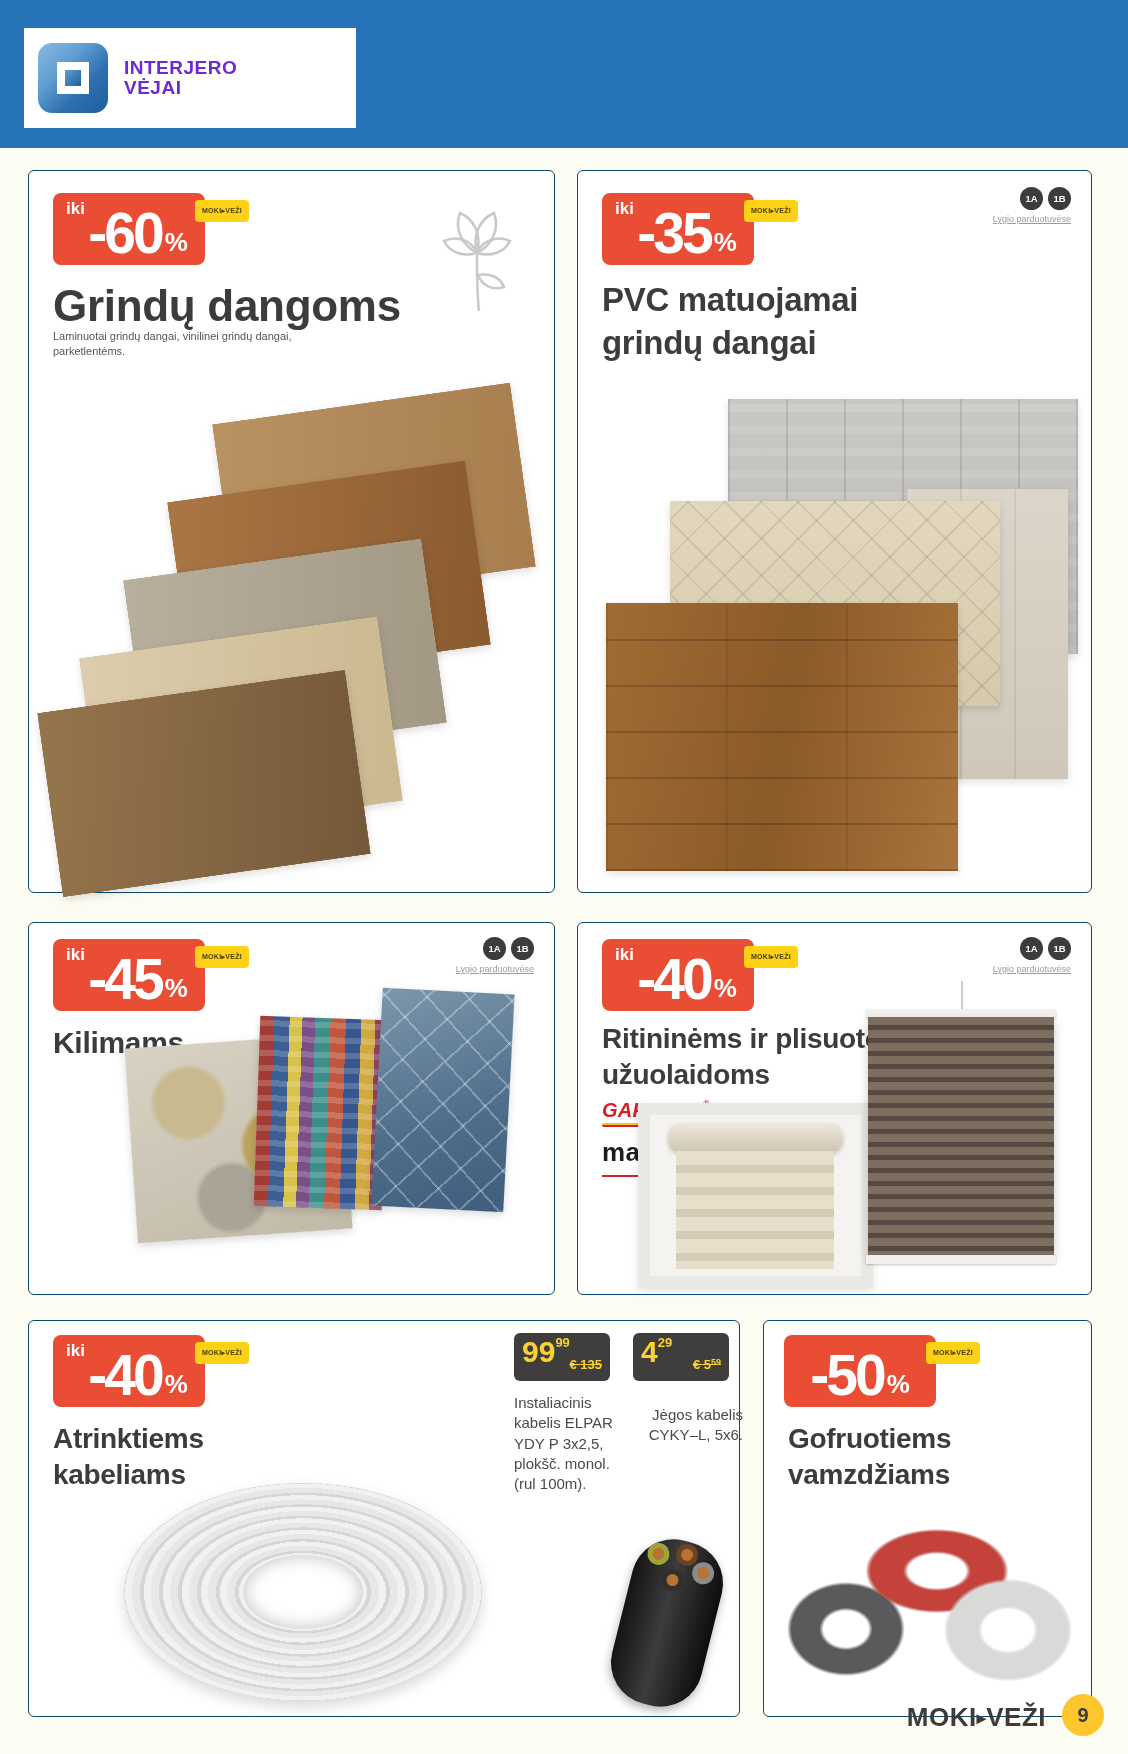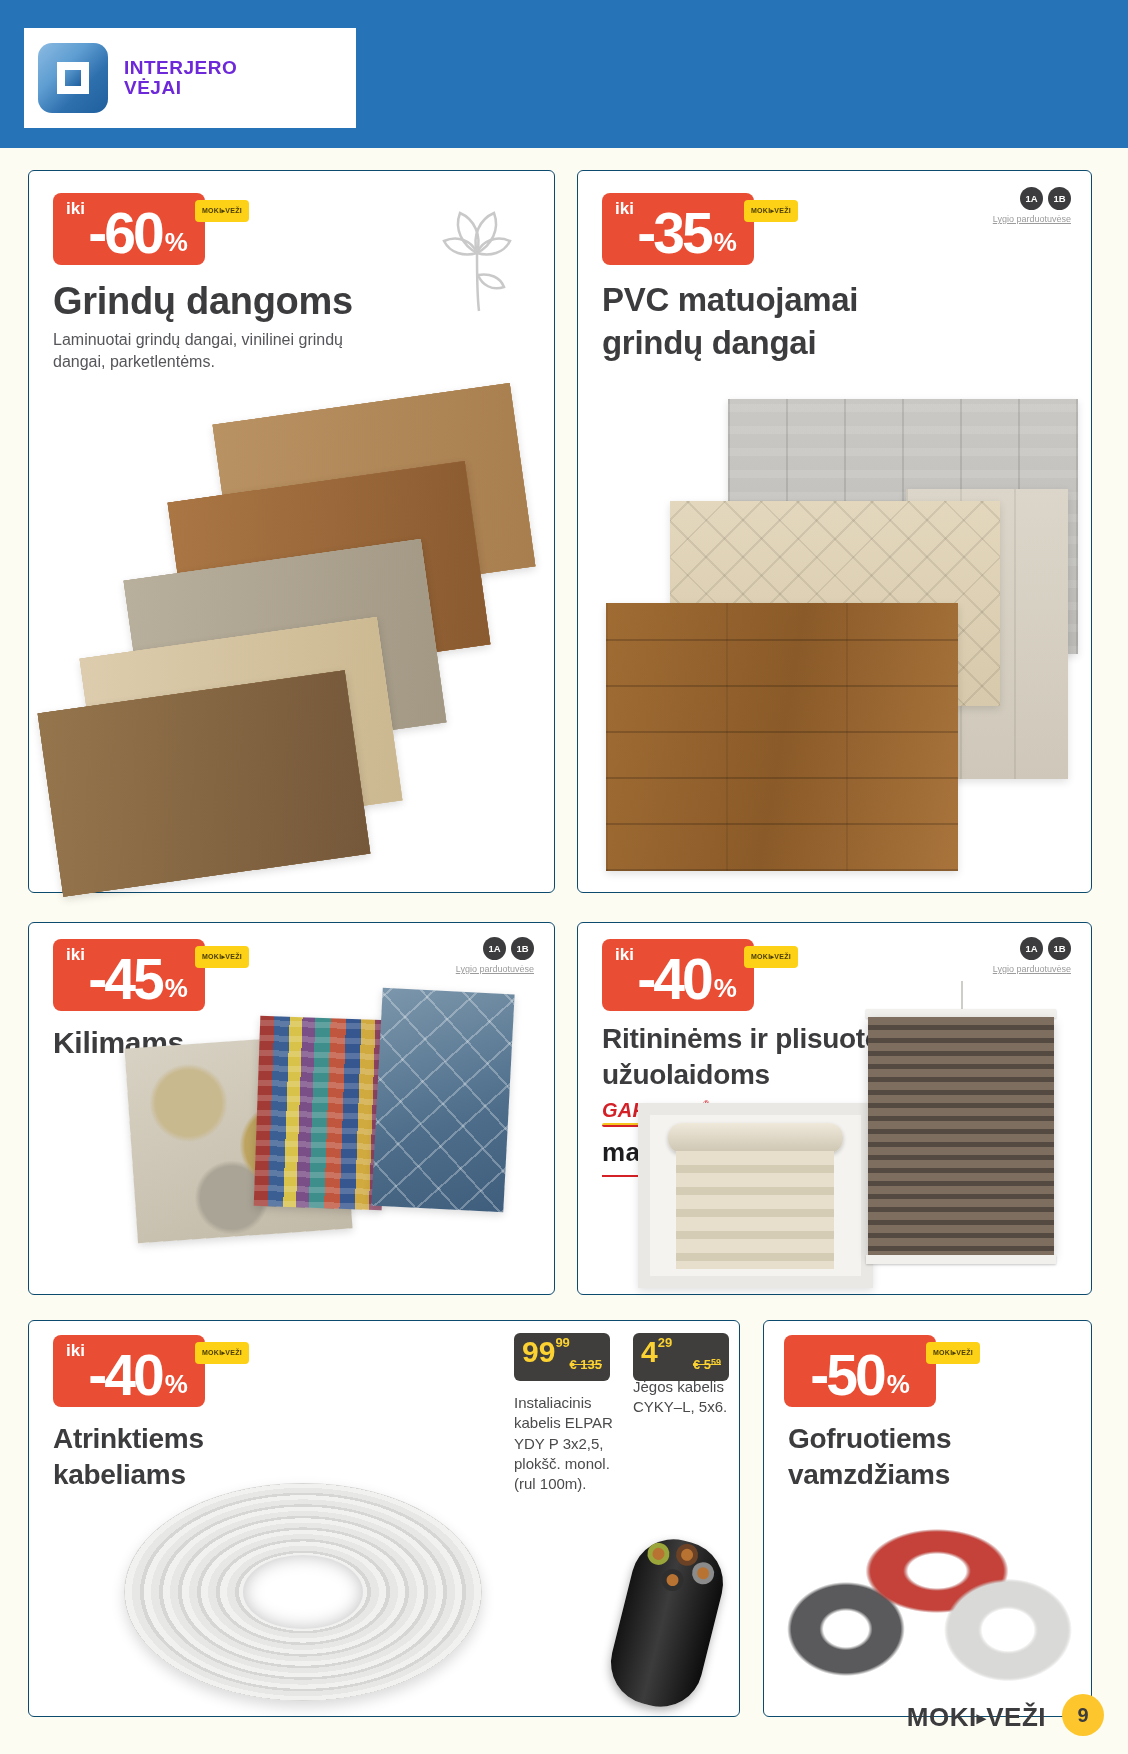--- a/index.html
+++ b/index.html
@@ -28,21 +28,21 @@
   .badge { position:absolute; height:72px; min-width:152px; background:#e94e35; border-radius:8px;
     color:#fff; display:flex; align-items:flex-end; justify-content:center; padding:0 16px 7px 16px; }
   .badge .iki { position:absolute; left:13px; top:6px; font-size:17px; font-weight:700; }
   .badge .val { font-size:57px; font-weight:800; line-height:.88; letter-spacing:-3px; }
   .badge .pct { font-size:26px; font-weight:800; margin-left:3px; line-height:1.2; }
   .badge.with-iki { padding-left:34px; }
   .moki-tag { position:absolute; top:7px; right:-44px; background:#fcd116; color:#4a3c00;
     font-size:7px; font-weight:700; letter-spacing:.3px; padding:7px 7px; border-radius:4px; white-space:nowrap; }
   
   .card-title { position:absolute; font-weight:800; color:#3c3b3d; letter-spacing:-.3px; line-height:1.3; }
-  .card-sub { position:absolute; font-size:16px; color:#56565a; line-height:1.35; }
+  .card-sub { position:absolute; font-size:11px; color:#56565a; line-height:1.35; }
   
   .levels { position:absolute; text-align:right; }
   .lv-row { display:flex; gap:5px; justify-content:flex-end; }
   .lv { width:23px; height:23px; border-radius:50%; background:#3c3b3d; color:#fff; font-size:9.5px; font-weight:700; display:flex; align-items:center; justify-content:center; }
   .lv-note { font-size:9px; color:#9b9b9b; margin-top:4px;text-decoration:underline; }
   
   .board { position:absolute; width:300px; height:185px; transform:rotate(-8deg); box-shadow:0 3px 8px rgba(0,0,0,.14); }
   .grain { background-image:
     repeating-linear-gradient(0deg, rgba(0,0,0,.14) 0 2px, transparent 2px 37px),
     repeating-linear-gradient(90deg, rgba(255,255,255,.07) 0 14px, rgba(0,0,0,.05) 14px 34px); }
@@ -166,21 +166,21 @@
     <span class="moki-tag">MOKI▸VEŽI</span>
   </div>
   <svg class="flower" width="86" height="118" viewBox="0 0 86 118" fill="none" stroke="#c9c9c9" stroke-width="2.5">
     <path d="M43 58 C43 80 43 100 45 116"></path>
     <path d="M43 58 C28 50 20 34 26 18 C40 24 48 40 43 58 Z"></path>
     <path d="M43 58 C58 50 66 34 60 18 C46 24 38 40 43 58 Z"></path>
     <path d="M43 58 C30 62 16 58 10 46 C24 40 38 46 43 58 Z"></path>
     <path d="M43 58 C56 62 70 58 76 46 C62 40 48 46 43 58 Z"></path>
     <path d="M44 80 C56 78 66 82 70 92 C58 96 48 90 44 80 Z"></path>
   </svg>
-  <div class="card-title" style="left:24px; top:106px; font-size:38px;">Grindų dangoms</div>
+  <div class="card-title" style="left:24px; top:106px; font-size:44px;">Grindų dangoms</div>
   <div class="card-sub" style="left:24px; top:158px; width:300px;">Laminuotai grindų dangai, vinilinei grindų dangai, parketlentėms.</div>
   <div class="board grain b1"></div>
   <div class="board grain b2"></div>
   <div class="board grain b3"></div>
   <div class="board grain b4"></div>
   <div class="board grain b5"></div>
 </div>
 
 <div class="card" id="card2">
   <div class="badge with-iki" style="left:24px; top:22px;">
@@ -264,21 +264,21 @@
   <div class="pricebox" style="left:485px; top:12px;">
     <span class="p-main">99</span><span class="p-sup">99</span>
     <span class="p-old"><span>€ 135</span><span class="p-oldsup"></span></span>
   </div>
   <div class="prod-desc" style="left:485px; top:72px; width:104px;">Instaliacinis kabelis ELPAR YDY P 3x2,5, plokšč. monol. (rul 100m).</div>
 
   <div class="pricebox" style="left:604px; top:12px;">
     <span class="p-main">4</span><span class="p-sup">29</span>
     <span class="p-old"><span>€ 5</span><span class="p-oldsup">59</span></span>
   </div>
-  <div class="prod-desc" style="left:604px; top:56px; width:110px;">Jėgos kabelis CYKY–L, 5x6.</div>
+  <div class="prod-desc" style="left:604px; top:84px; width:110px;text-align:right;">Jėgos kabelis CYKY–L, 5x6.</div>
 
   <div class="spool">
     <div class="spool-hole"></div>
   </div>
   <div class="cable">
     <span class="wire w1"></span>
     <span class="wire w2"></span>
     <span class="wire w3"></span>
     <span class="wire w4"></span>
   </div>

